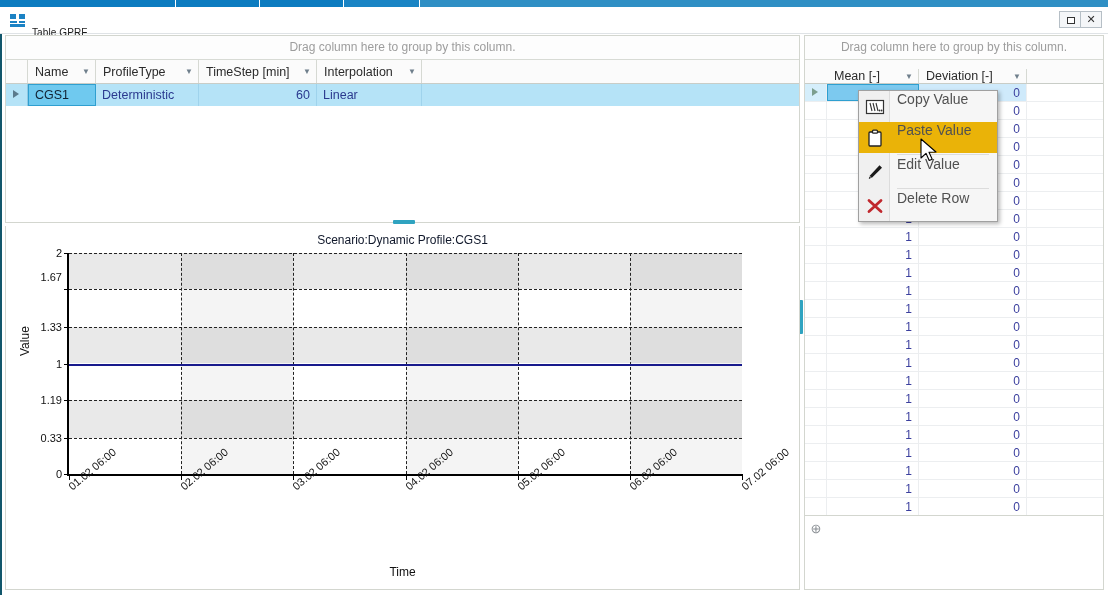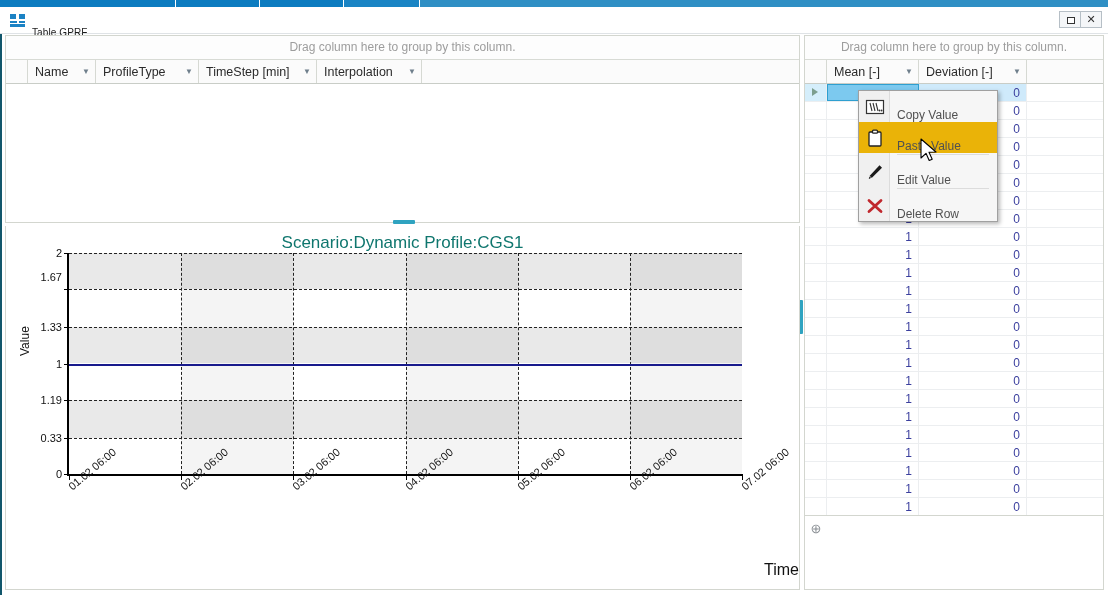--- a/index.html
+++ b/index.html
@@ -112,21 +112,21 @@
     background: #2fa3c0; border-radius: 1px;
   }
 
   
   .chart-pane {
     position: absolute; left: 5px; top: 226px; width: 795px; height: 364px;
     background: #ffffff; border: 1px solid #d3d6cf; border-top: none;
   }
   .chart-title {
     position: absolute; left: 0; right: 0; top: 7px; text-align: center;
-    font-size: 17px; color: #0f766e;
+    font-size: 12px; color: #0f172a;
   }
   .plot {
     position: absolute; left: 61px; top: 27px; width: 675px; height: 223px;
     background: #ffffff;
     border-left: 2px solid #000; border-bottom: 2px solid #000;
   }
   .band {
     position: absolute; left: 0; width: 100%; background: #e9e9e9;
   }
   .vband { position: absolute; top: 0; height: 100%; background: rgba(0,0,0,0.045); }
@@ -158,37 +158,37 @@
     position: absolute; top: 100%; margin-top: 9px;
     font-size: 11px; color: #111; white-space: nowrap;
     transform-origin: left top; transform: rotate(-40deg);
   }
   .ylabel {
     position: absolute; left: 12px; top: 130px;
     font-size: 12px; color: #111;
     transform: rotate(-90deg); transform-origin: left top; white-space: nowrap;
   }
   .xlabel {
-    position: absolute; left: 0; right: 0; bottom: 10px; text-align: right;
-    font-size: 16px; color: #111;
+    position: absolute; left: 0; right: 0; bottom: 10px; text-align: center;
+    font-size: 12px; color: #111;
   }
 
   
   .right-pane {
     position: absolute; left: 804px; top: 35px; width: 300px; height: 555px;
     background: #ffffff; border: 1px solid #d3d6cf;
   }
   .rgroupbar {
     height: 24px; background: #fdfdfd; border-bottom: 1px solid #d8dbd5; position: relative;
   }
   .rgroupbar .ghint {
     position: absolute; left: 0; right: 0; top: 4px; text-align: center;
     font-size: 12px; color: #9d9d9d;
   }
-  .rhead { height: 24px; display: flex; border-bottom: 1px solid #c9cdc7; background: #fbfbfb; }
+  .rhead { height: 24px; display: flex; border-bottom: 1px solid #c9cdc7; background: #fbfbfb; align-items: flex-end; }
   .rhead .indcol { width: 22px; border-right: 1px solid #d6d9d3; }
   .rhead .hcell {
     display: flex; align-items: center; justify-content: space-between;
     padding: 0 5px 0 7px; font-size: 12.5px; color: #2b2b2b;
     border-right: 1px solid #d6d9d3;
   }
   .rbody { height: 431px; overflow: hidden; position: relative; }
   .rrow { height: 18px; display: flex; border-bottom: 1px solid #eceef0; }
   .rrow .indcol { width: 22px; border-right: 1px solid #eceef0; position: relative; }
   .rrow .cell {
@@ -223,22 +223,22 @@
   .ctxmenu {
     position: absolute; left: 858px; top: 90px; width: 140px;
     background: #f6f6f6; border: 1px solid #a0a0a0;
     box-shadow: 2px 2px 4px rgba(0,0,0,.28); z-index: 40;
   }
   .ctxmenu .gutter {
     position: absolute; left: 0; top: 0; bottom: 0; width: 31px;
     background: #f0f0f0; border-right: 1px solid #dcdcdc;
   }
   .mi {
-    position: relative; height: 31px; display: flex; align-items: flex-end;
-    padding-left: 38px; font-size: 12px; color: #515151; z-index: 2;
+    position: relative; height: 31px; display: flex; align-items: flex-start;
+    padding-left: 38px; font-size: 14px; color: #515151; z-index: 2;
   }
   .mi.hover { background: #eab308; }
   .mi .ico {
     position: absolute; left: 6px; top: 50%; transform: translateY(-50%);
     width: 20px; height: 18px;
   }
   .msep {
     position: relative; height: 1px; margin: 1px 8px 1px 38px;
     background: #dcdcdc; z-index: 2;
   }
@@ -297,20 +297,29 @@
         <span class="filt">▼</span>
       </div>
       <div class="hcell" style="width:118px">
         <span>TimeStep [min]</span>
         <span class="filt">▼</span>
       </div>
       <div class="hcell" style="width:105px">
         <span>Interpolation</span>
         <span class="filt">▼</span>
       </div>
+    </div>
+    <div class="datarow">
+      <div class="indcol">
+          <span class="tri"></span>
+        </div>
+      <div class="dcell selcell" style="width:68px">CGS1</div>
+      <div class="dcell" style="width:103px">Deterministic</div>
+      <div class="dcell num" style="width:118px">60</div>
+      <div class="dcell" style="width:105px">Linear</div>
     </div>
     <div class="left-blank"></div>
   </div>
 
   <div class="hsplit"></div>
   <div class="vsplit"></div>
 
   <div class="chart-pane">
     <div class="chart-title">Scenario:Dynamic Profile:CGS1</div>
     <div class="ylabel">Value</div>

